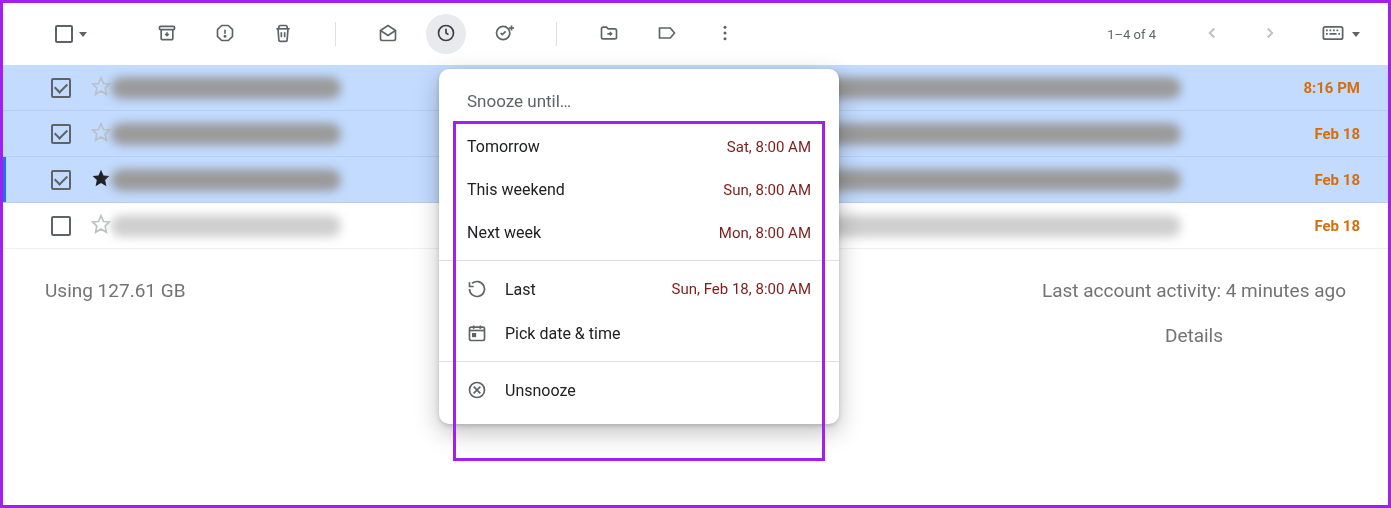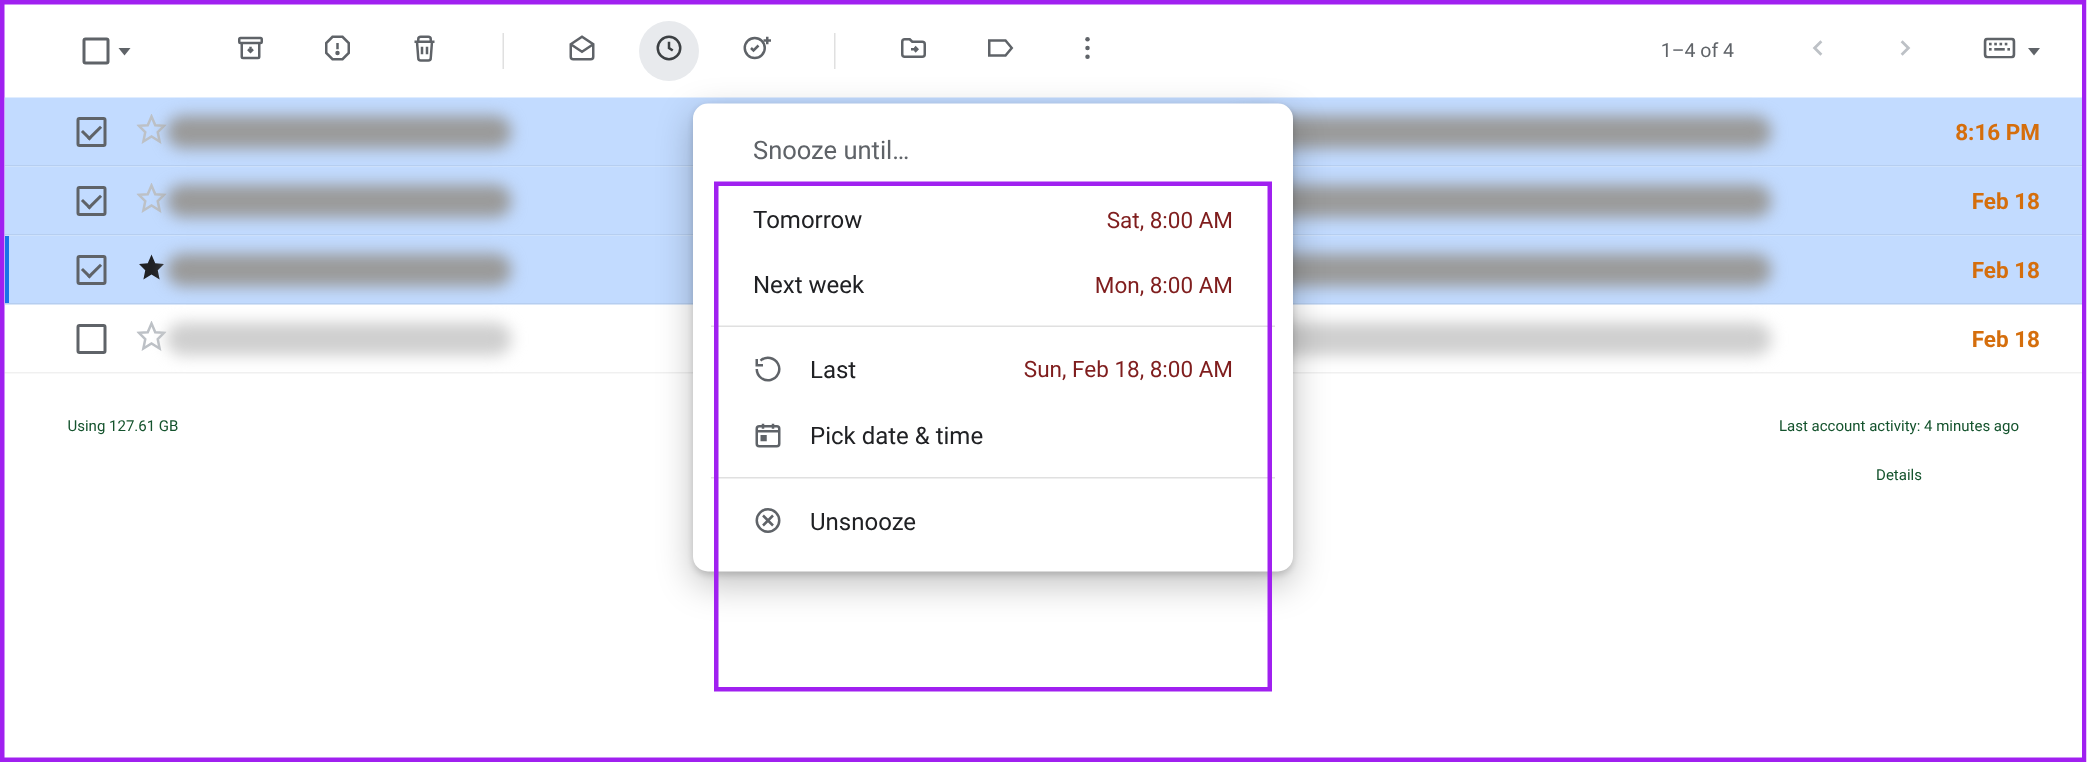--- a/index.html
+++ b/index.html
@@ -106,34 +106,34 @@
   .row:not(.selected) .blur-wrap .b2 { background:#cfcfcf; }
   .row .time {
     font-size: 15px;
     font-weight: 700;
     color: #d56e0c;
     width: 90px;
     text-align:right;
   }
 
   
-  .footer { display:flex; padding: 30px 42px 0; color:#14532d; font-size:10px;}
+  .footer { display:flex; padding: 30px 42px 0; color:#737373; font-size:19px;}
   .footer .right{ margin-left:auto; text-align:center;}
   .footer .details{ margin-top:22px;}
 
   
   .menu {
     position:absolute;
-    left: 459px;
+    left: 436px;
     top: 66px;
     width: 400px;
     background:#fff;
     border-radius: 10px;
     box-shadow: 0 2px 4px rgba(0,0,0,0.15), 0 8px 24px rgba(0,0,0,0.25);
-    padding: 20px 12px 12px;
+    padding: 20px 0 12px;
   }
   .menu-title {
     padding: 2px 28px 14px;
     font-size: 17px;
     color:#5f6368;
   }
   .menu .highlight {
     position:absolute;
     left: 14px; top: 52px; right: 14px; height: 340px;
     border: 3px solid #a020f0;
@@ -352,20 +352,24 @@
   </div>
 
   <div class="menu">
     <div class="menu-title">Snooze until…</div>
 
     <div class="menu-item">
       <span class="lbl">Tomorrow</span>
       <span class="right">Sat, 8:00 AM</span>
     </div>
     <div class="menu-item">
+      <span class="lbl">This weekend</span>
+      <span class="right">Sun, 8:00 AM</span>
+    </div>
+    <div class="menu-item">
       <span class="lbl">Next week</span>
       <span class="right">Mon, 8:00 AM</span>
     </div>
 
     <div class="menu-sep"></div>
 
     <div class="menu-item icon-row">
       <span class="menu-icon">
         <svg viewBox="0 0 24 24" fill="none" stroke="currentColor" stroke-width="2">
             <path d="M3 12a9 9 0 1 0 3-6.7"></path>

